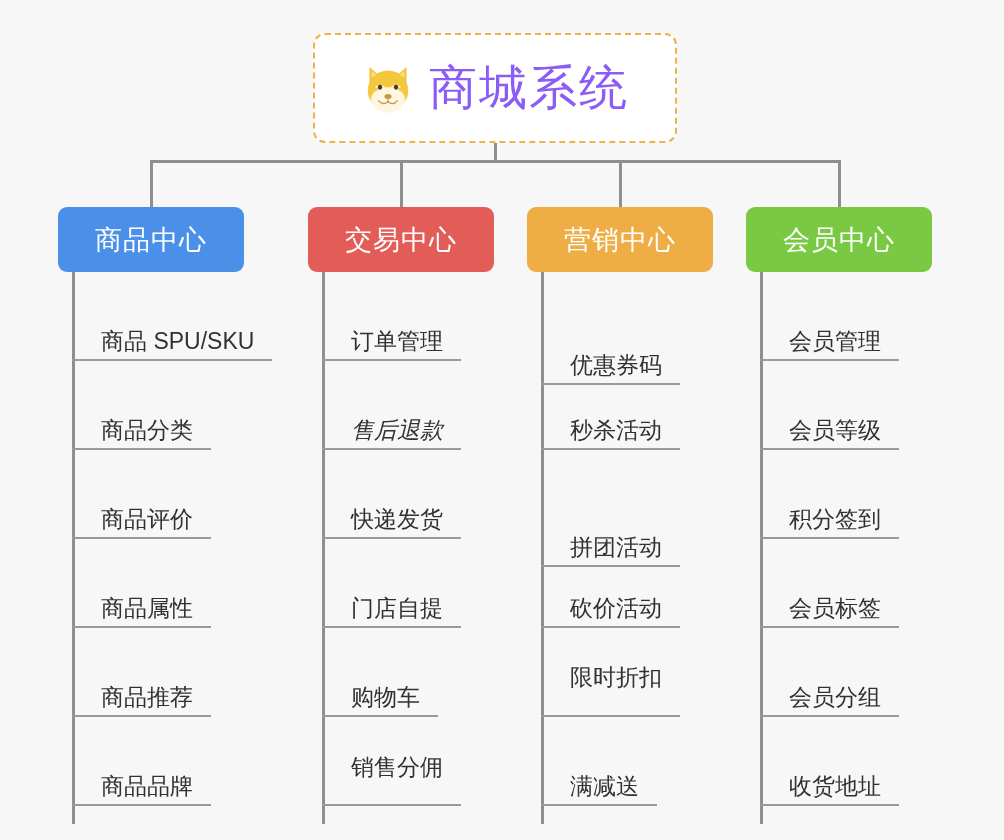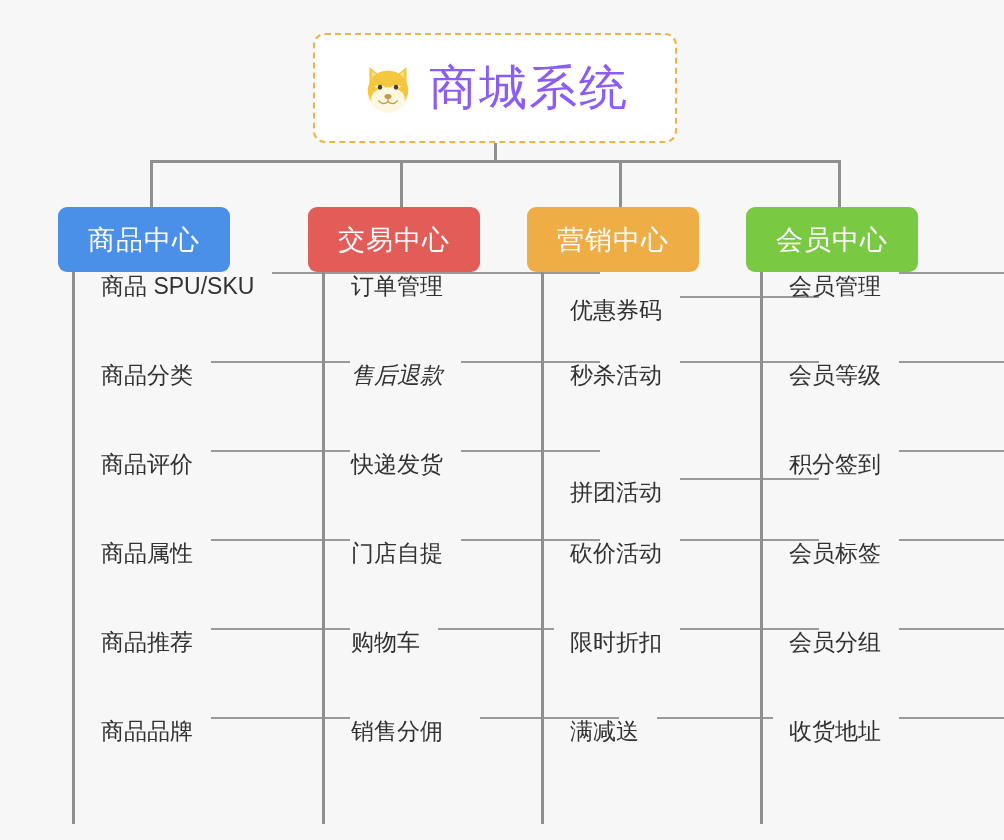--- a/index.html
+++ b/index.html
@@ -57,21 +57,21 @@
     position: absolute;
     background: #8f8f8f;
   }
   .conn-v { width: 3px; }
   .conn-h { height: 3px; }
 
   
   .branch-box {
     position: absolute;
     top: 207px;
-    width: 172px;
+    width: 186px;
     height: 65px;
     border-radius: 9px;
     display: flex;
     align-items: center;
     justify-content: center;
     color: #ffffff;
     font-size: 27px;
     letter-spacing: 1px;
     white-space: nowrap;
   }
@@ -86,21 +86,21 @@
     left: 0;
     top: 0;
     width: 3px;
     background: #8f8f8f;
   }
   .leaf-item {
     position: absolute;
     left: 0;
     height: 89px;
     display: flex;
-    flex-direction: row;
+    flex-direction: column;
     justify-content: flex-end;
     box-sizing: border-box;
   }
   .leaf-text {
     font-size: 23px;
     color: #303133;
     white-space: nowrap;
     padding: 0 18px 3px 29px;
     line-height: 1.25;
   }
@@ -222,21 +222,21 @@
       <div class="leaf-underline" style="width: 139px;"></div>
     </div>
     <div class="leaf-item" style="top:178px;margin-top:28px;">
       <div class="leaf-text">拼团活动</div>
       <div class="leaf-underline" style="width: 139px;"></div>
     </div>
     <div class="leaf-item" style="top:267px;">
       <div class="leaf-text">砍价活动</div>
       <div class="leaf-underline" style="width: 139px;"></div>
     </div>
-    <div class="leaf-item" style="top:356px;">
+    <div class="leaf-item" style="top:356px;gap:20px;">
       <div class="leaf-text">限时折扣</div>
       <div class="leaf-underline" style="width: 139px;"></div>
     </div>
     <div class="leaf-item" style="top:445px;">
       <div class="leaf-text">满减送</div>
       <div class="leaf-underline" style="width: 116px;"></div>
     </div>
   </div>
 
   <div class="branch-box" style="left: 746px; background: rgb(122, 201, 67);">

